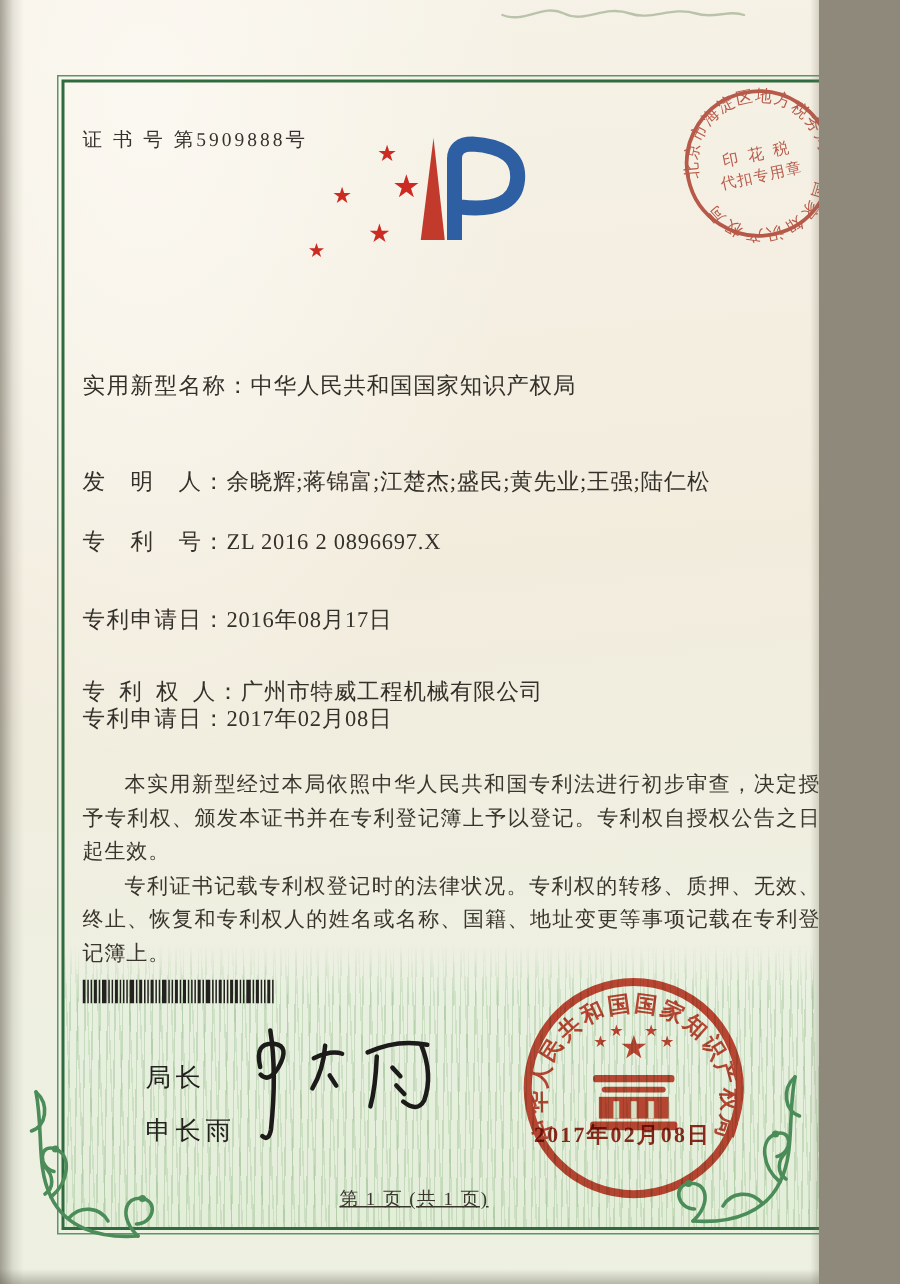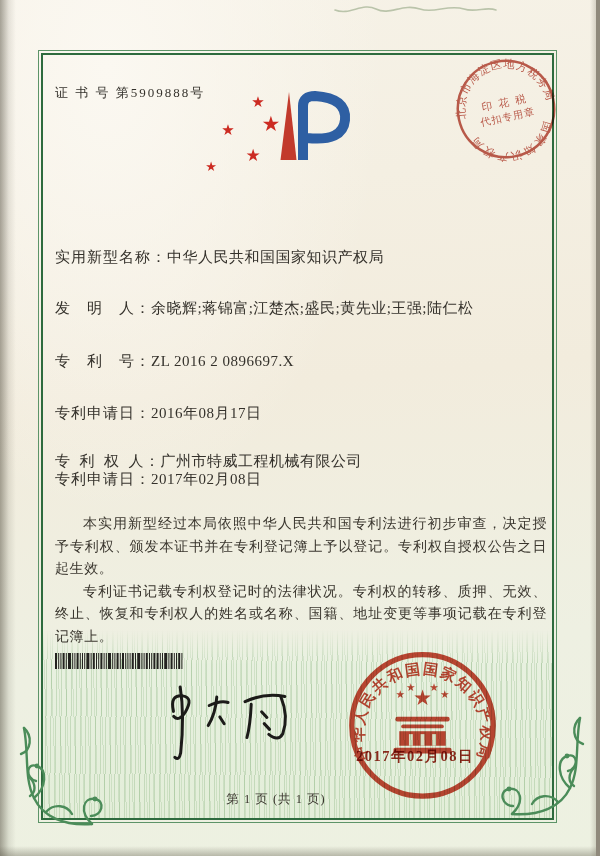--- a/index.html
+++ b/index.html
@@ -1,17 +1,17 @@
 <!DOCTYPE html>
 <html><head>
 <meta charset="utf-8">
 <style>
   html,body{margin:0;padding:0;background:#8f897b;}
   .photo{
-    position:relative;width:596px;height:856px;overflow:hidden;
+    position:relative;width:546px;height:856px;overflow:hidden;
     background:
       radial-gradient(ellipse at 18% 8%, #fbf8f1 0%, rgba(251,248,241,0) 40%),
       linear-gradient(175deg,#f6f2e7 0%, #f2ecdd 45%, #eef0e2 75%, #edf1e1 100%);
     font-family:"Liberation Serif","DejaVu Serif",serif;
     color:#2f2f2f;
   }
   
   .edge-left{position:absolute;left:0;top:0;bottom:0;width:16px;
     background:linear-gradient(to right, rgba(82,77,63,.5), rgba(82,77,63,.12) 55%, rgba(82,77,63,0));}
   .edge-bottom{position:absolute;left:0;right:0;bottom:0;height:10px;
@@ -40,42 +40,42 @@
     font-size:38px;font-weight:600;letter-spacing:4px;color:#232221;}
 
   .logo{position:absolute;left:195px;top:80px;width:165px;height:95px;}
 
   .tax-stamp{position:absolute;left:453px;top:56px;width:106px;height:106px;
     transform:rotate(-12deg);mix-blend-mode:multiply;opacity:.88;}
 
   .fields{position:absolute;left:55px;top:0;width:495px;}
   .field-row{position:absolute;left:0;font-size:15px;letter-spacing:.5px;color:#34312b;white-space:nowrap;}
   .field-row .lbl{letter-spacing:1px;text-align:center;}
-  .fr1{top:248px}.fr2{top:299px}.fr3{top:352px}.fr4{top:404px}.fr5{top:452px}.fr6{top:470px}
+  .fr1{top:248px}.fr2{top:312px}.fr3{top:352px}.fr4{top:404px}.fr5{top:452px}.fr6{top:470px}
 
   .paras{position:absolute;left:55px;top:501px;width:492px;font-size:14px;
     line-height:22.5px;letter-spacing:.6px;color:#3a362e;text-align:justify;margin-top:12px;}
   .paras p{margin:0;text-indent:2em;font-style:normal;}
 
   .barcode{position:absolute;left:55px;top:653px;width:156px;height:16px;}
 
   .officer{position:absolute;left:97px;top:701px;
     font-family:"Liberation Sans","DejaVu Sans",sans-serif;font-size:17px;
     letter-spacing:3px;color:#23221f;line-height:35px;}
 
   .signature{position:absolute;left:158px;top:678px;width:160px;height:84px;}
 
   .seal{position:absolute;left:345px;top:645px;width:155px;height:155px;
     mix-blend-mode:multiply;opacity:.93;}
 
   .seal-date{position:absolute;left:356px;top:747px;font-size:14.5px;font-weight:600;
     letter-spacing:1.5px;color:#9c2c20;mix-blend-mode:multiply;}
 
   .footer{position:absolute;left:0;width:552px;top:791px;text-align:center;
-    font-size:12.5px;letter-spacing:1px;color:#3a362e;}
+    font-size:12.5px;letter-spacing:1px;color:#3a362e;text-decoration:underline;}
 
   .ornament{position:absolute;width:112px;height:112px;}
   .orn-bl{left:16px;top:722px;}
   .orn-br{right:8px;top:712px;transform:scaleX(-1);}
 
   .top-scribble{position:absolute;left:330px;top:0;width:170px;height:20px;opacity:.55;}
 </style>
 </head>
 <body>
 
@@ -196,20 +196,24 @@
       <rect x="107.00000000000007" y="0" width="1" height="16" fill="#23221f"></rect>
       <rect x="109.20000000000007" y="0" width="3" height="16" fill="#23221f"></rect>
       <rect x="113.40000000000008" y="0" width="1" height="16" fill="#23221f"></rect>
       <rect x="115.60000000000008" y="0" width="2" height="16" fill="#23221f"></rect>
       <rect x="118.80000000000008" y="0" width="1" height="16" fill="#23221f"></rect>
       <rect x="121.00000000000009" y="0" width="1" height="16" fill="#23221f"></rect>
       <rect x="123.20000000000009" y="0" width="2" height="16" fill="#23221f"></rect>
       <rect x="126.40000000000009" y="0" width="1" height="16" fill="#23221f"></rect>
     </svg>
 
+  <div class="officer">
+    <div>局长</div>
+    <div>申长雨</div>
+  </div>
 
   <svg class="signature" viewBox="0 0 160 84">
     <g fill="none" stroke="#1c1b19" stroke-width="3" stroke-linecap="round" transform="rotate(-3 80 42)">
       <path d="M16,30 Q13,13 26,15 Q37,17 28,31 Q21,41 16,35"></path>
       <path d="M24,6 Q27,34 21,72 Q19,80 15,76"></path>
       <path d="M60,18 Q58,34 50,46"></path>
       <path d="M52,26 Q64,21 71,24"></path>
       <path d="M62,38 l4,7"></path>
       <path d="M88,24 Q108,16 128,21"></path>
       <path d="M94,27 Q92,48 88,60"></path>

